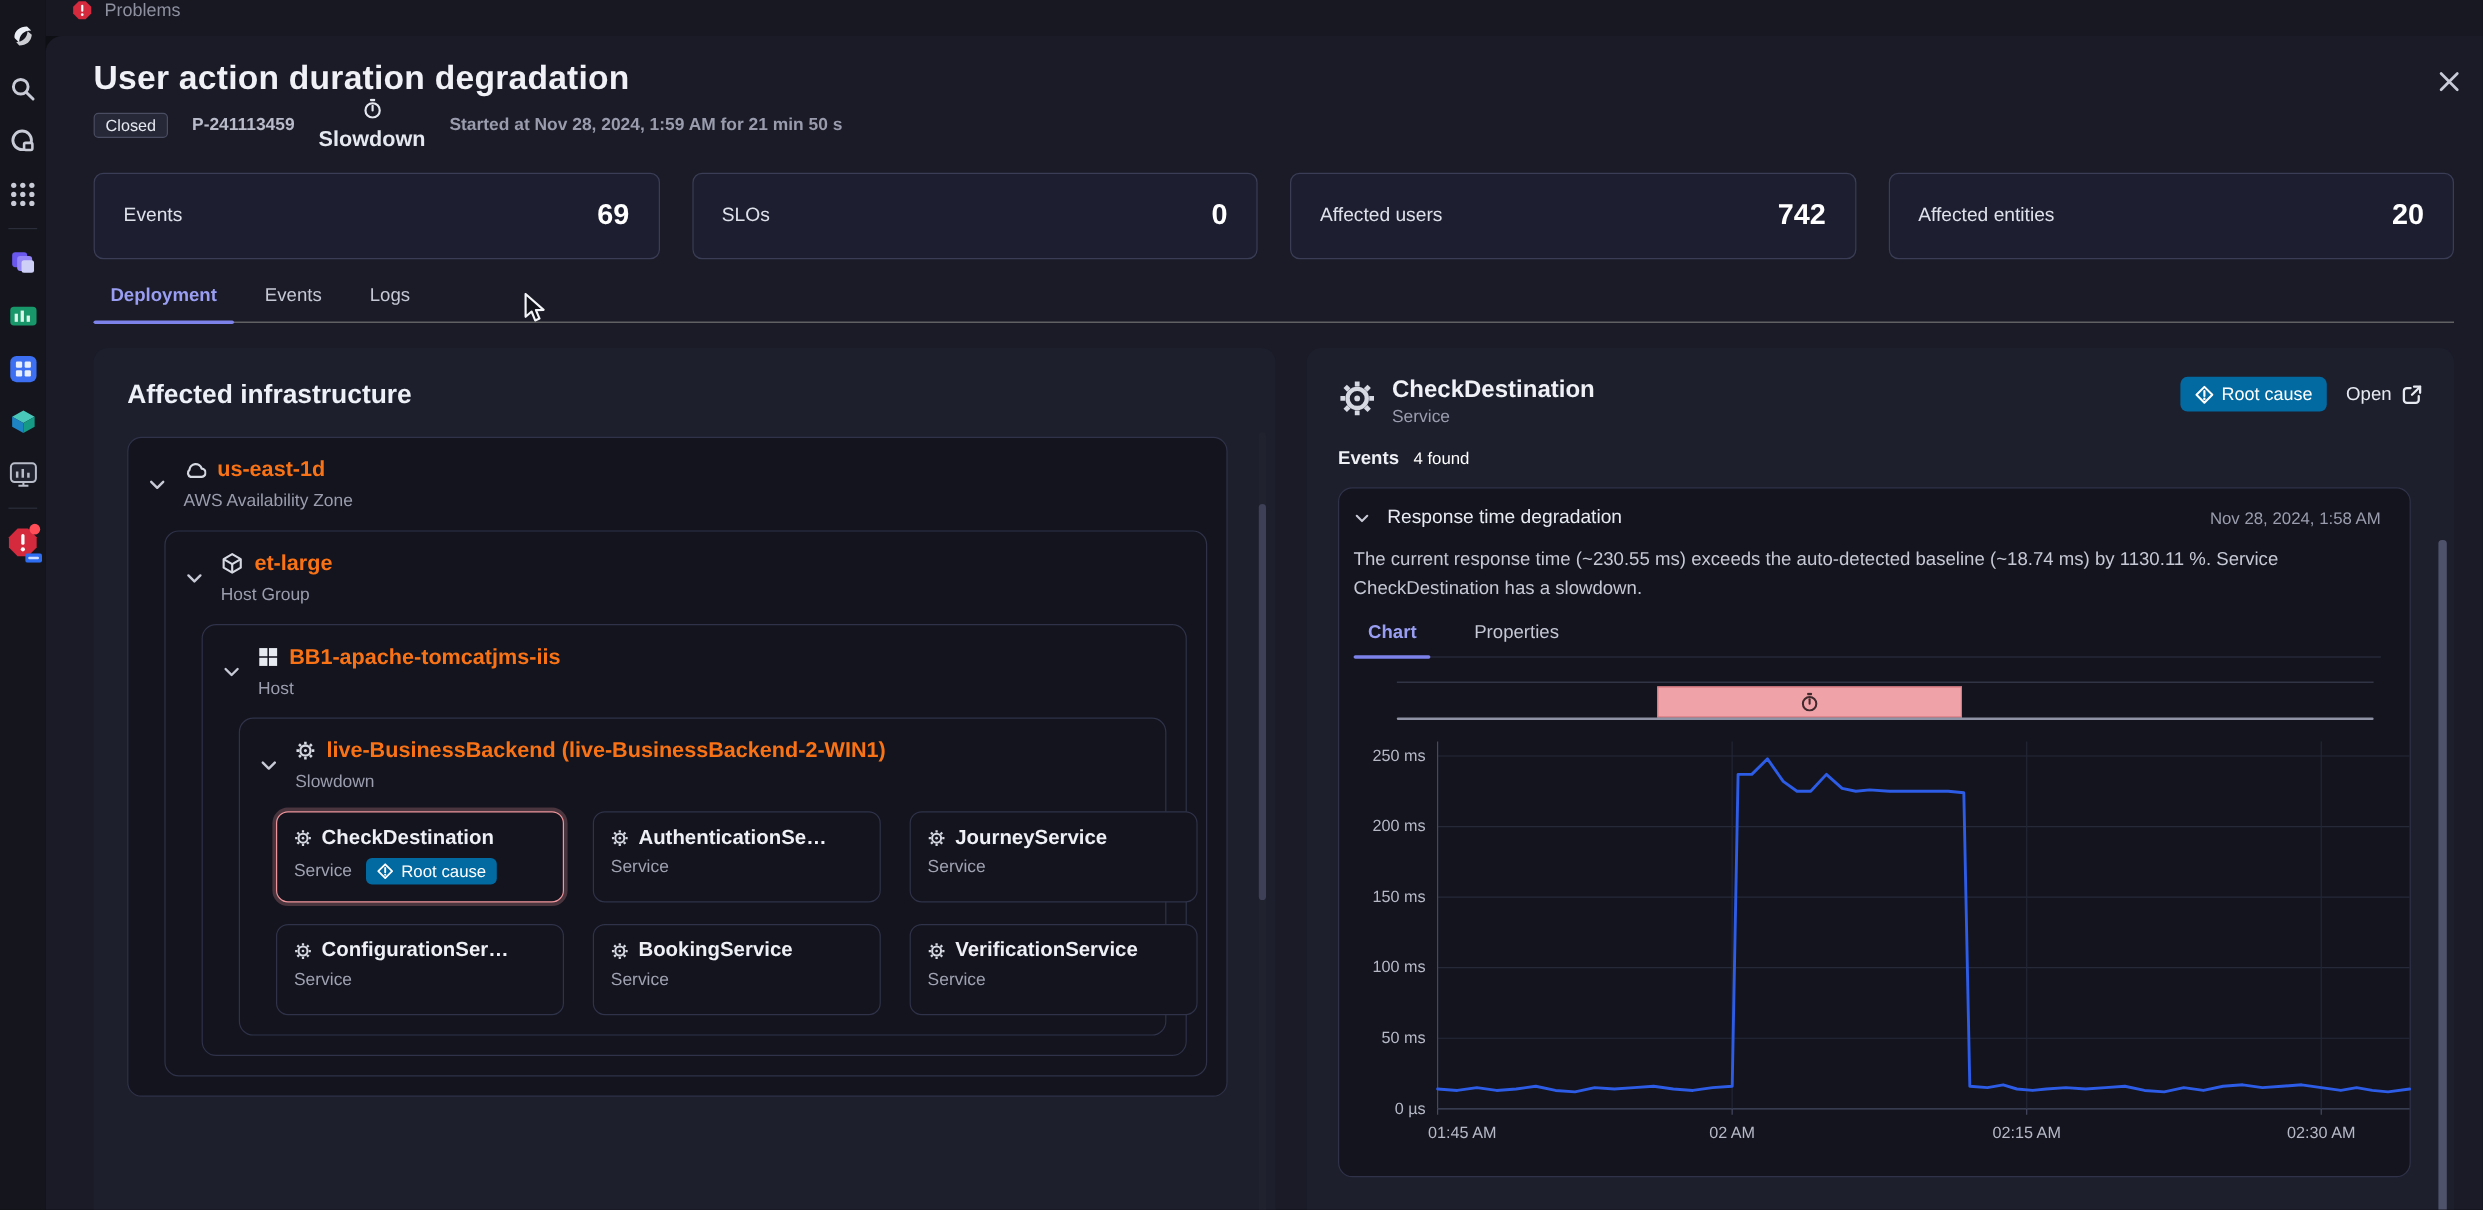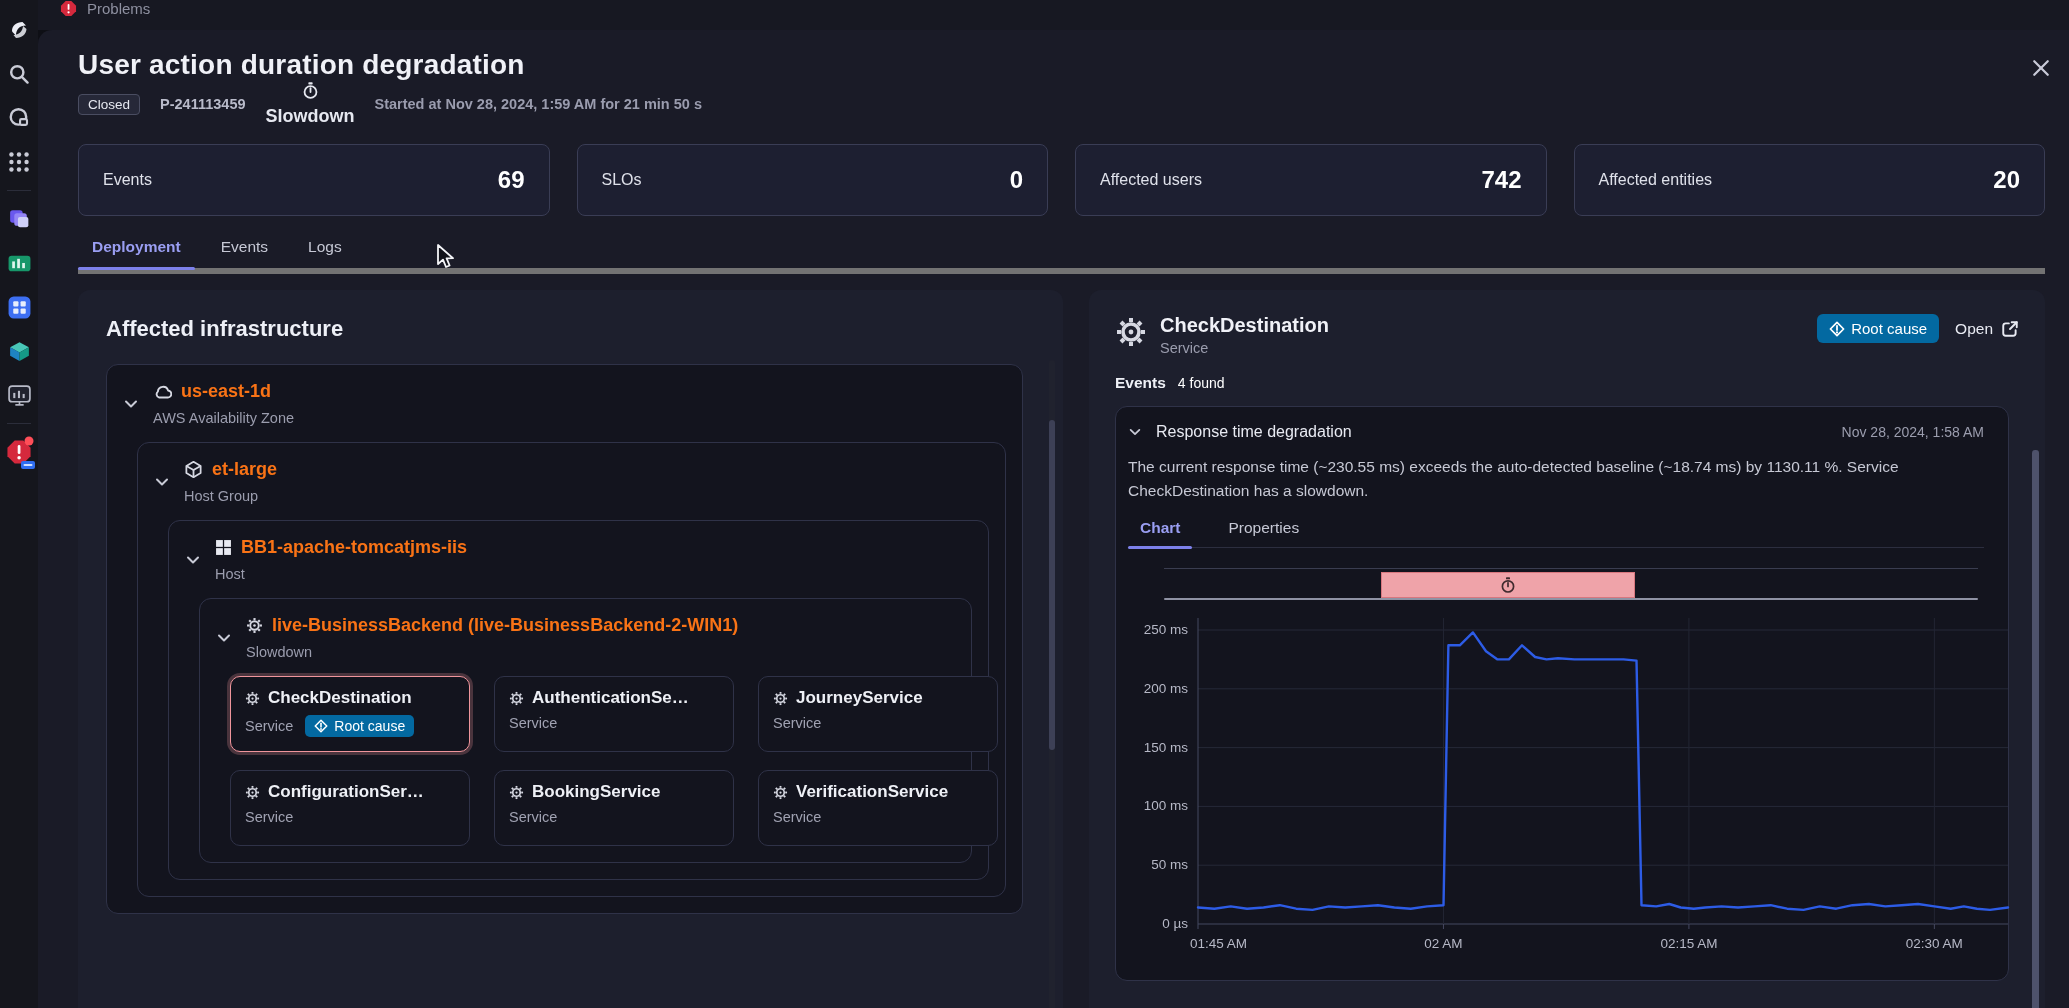--- a/index.html
+++ b/index.html
@@ -18,21 +18,21 @@
   .pill{background:#262838;border:1px solid #4a4d61;border-radius:4px;padding:2px 9px;font-size:13.5px;color:#e6e8f0;}
   .meta-id{color:#b9bbca;font-size:14.5px;font-weight:700;}
   .meta-type{display:flex;align-items:center;gap:7px;color:#e6e8f0;font-size:18px;font-weight:700;flex-direction:column;}
   .meta-start{color:#9a9cae;font-size:14.5px;font-weight:700;}
   .close-btn{position:absolute;top:24px;right:14px;width:28px;height:28px;display:flex;align-items:center;justify-content:center;color:#c8cad8;cursor:pointer;}
   .stats-row{margin-top:30px;display:flex;gap:27px;}
   .stat-card{flex:1;height:72px;background:#1d1f31;border:1px solid #3a3d55;border-radius:8px;
     display:flex;align-items:center;justify-content:space-between;padding:0 24px;}
   .stat-label{color:#dfe1ea;font-size:16px;}
   .stat-value{color:#ffffff;font-size:24px;font-weight:700;}
-  .tabs-row{margin-top:22px;display:flex;gap:12px;border-bottom:6px solid #737373;}
+  .tabs-row{margin-top:22px;display:flex;gap:12px;border-bottom:1px solid #737373;}
   .tab{padding:0 14px 12px 14px;font-size:15.5px;color:#c6c8d5;position:relative;cursor:pointer;}
   .tab.active{color:#9a9ef2;font-weight:700;}
   .tab.active::after{content:"";position:absolute;left:0;right:0;bottom:-2px;height:3px;border-radius:2px;background:#7d81ea;}
   .content{position:absolute;top:260px;left:40px;right:24px;bottom:-14px;display:flex;gap:26px;}
   .panel{background:#1d1f2d;border-radius:12px;position:relative;overflow:hidden;}
   .panel-left{width:985px;padding:26px 0 0 28px;}
   .panel-right{flex:1;padding:24px 26px 0 26px;}
   h2{margin:0;font-size:22px;font-weight:700;color:#eef0f7;}
   .tree{border:1px solid #2f3248;border-radius:12px;background:#13141e;padding:16px;margin-top:22px;margin-right:40px;}
   .tree .tree{margin-top:16px;margin-left:14px;margin-right:0;}

